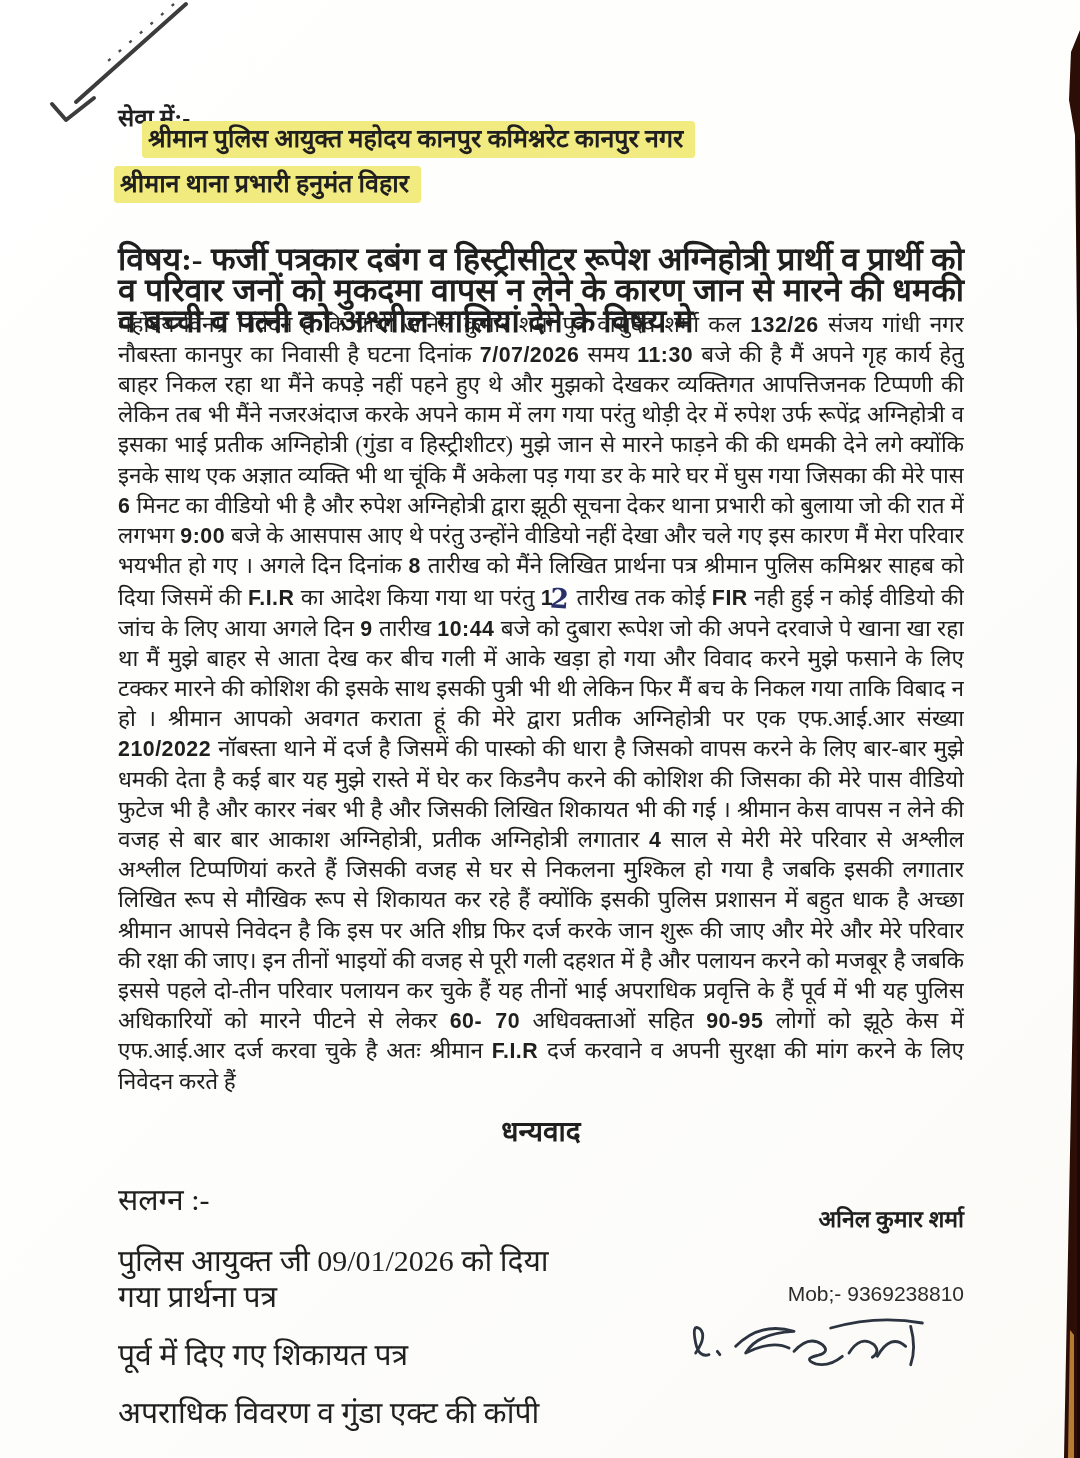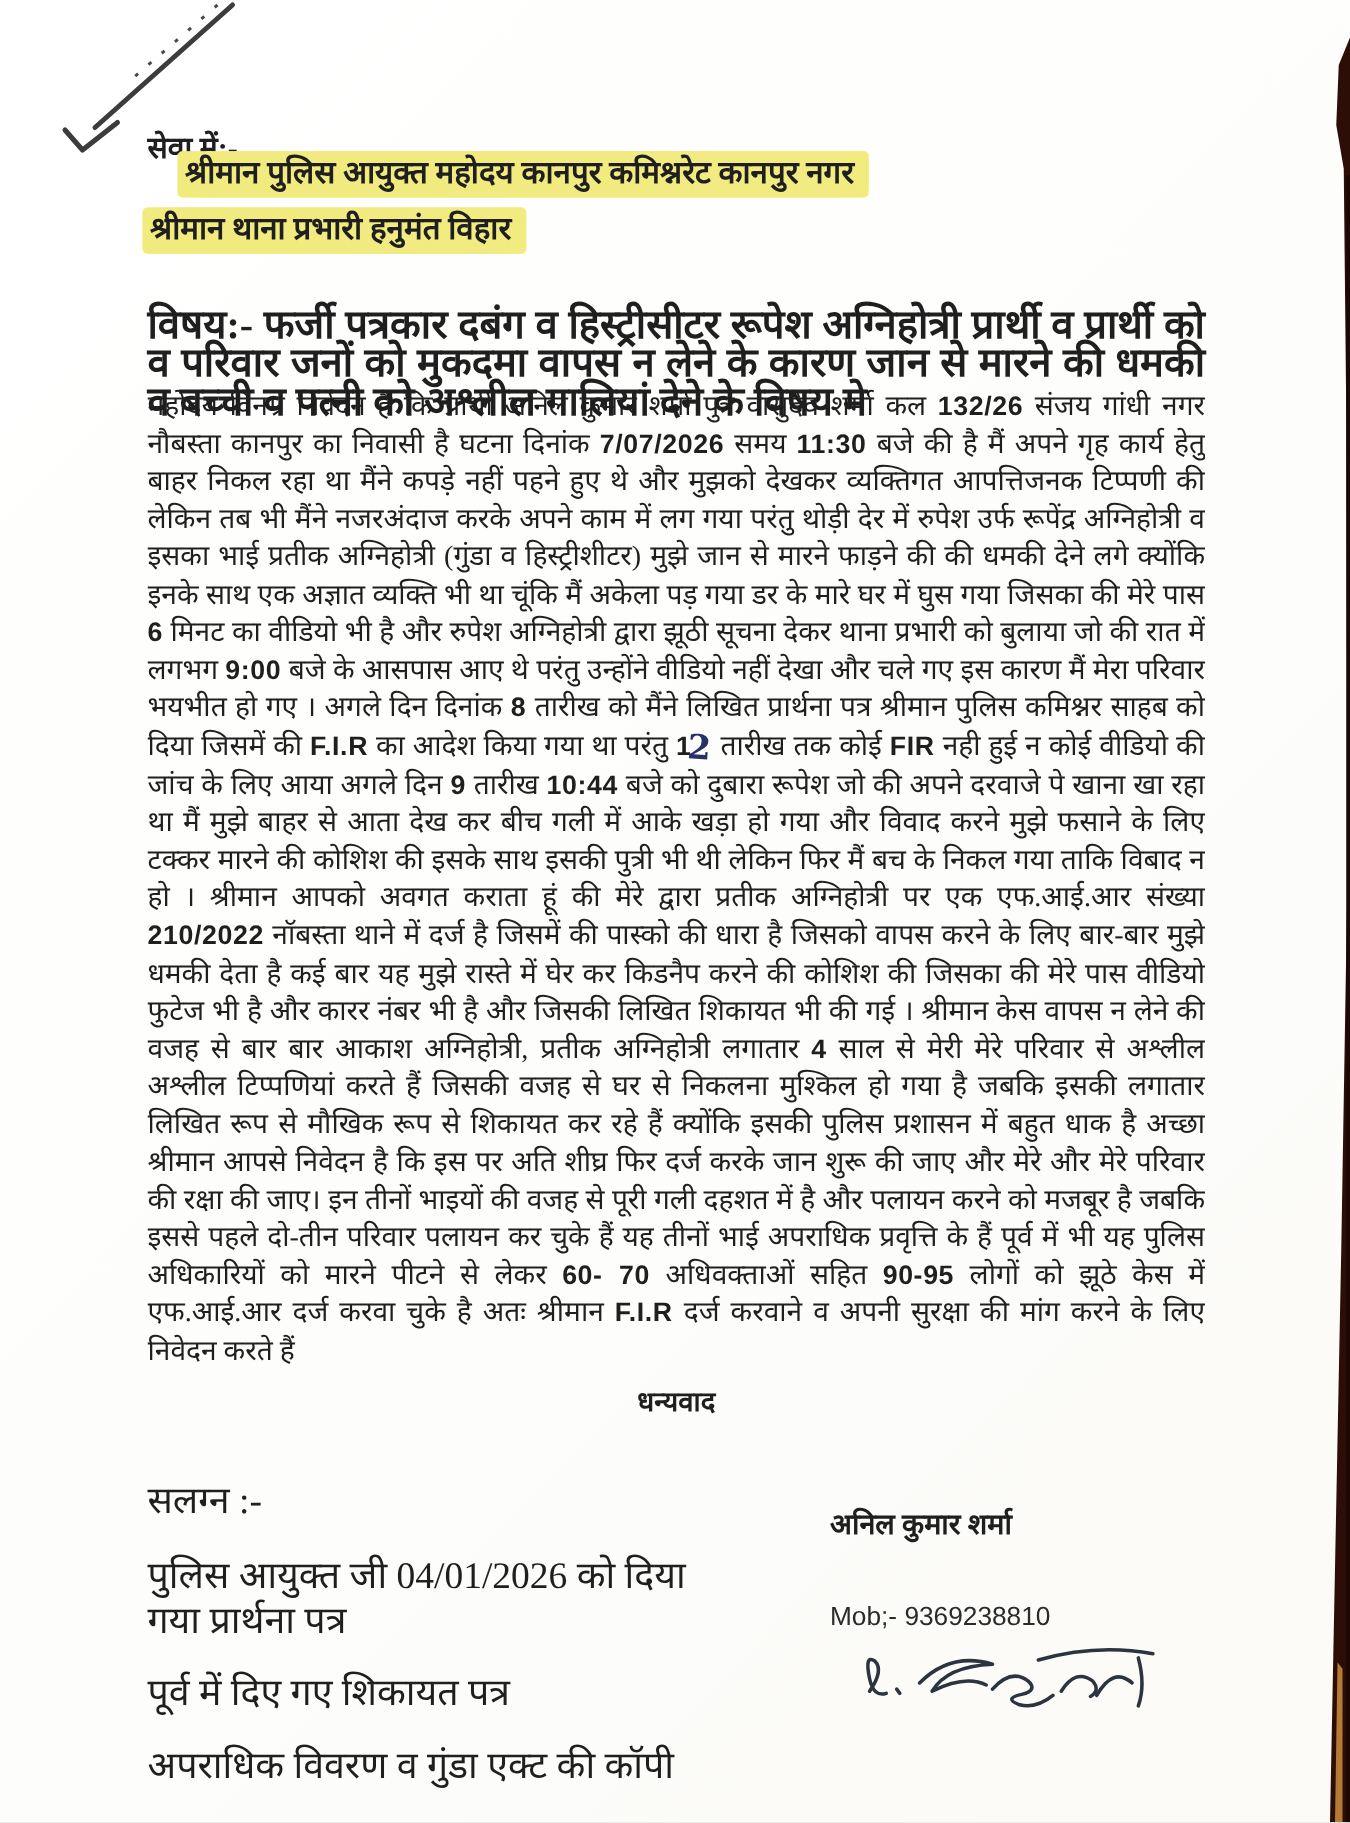--- a/index.html
+++ b/index.html
@@ -28,26 +28,26 @@
     font-size:22.5px;line-height:30.2px;text-align:justify;
     max-height:800px;overflow:hidden;
   }
   .body-text b{font-family:"Liberation Sans","DejaVu Sans",sans-serif;font-size:0.95em;letter-spacing:.5px;}
   .body-text .hw{
     color:#283069;font-weight:700;font-size:1.2em;
     display:inline-block;transform:translateY(3px) rotate(4deg);
     margin-left:-3px;margin-right:1px;
     font-family:"DejaVu Serif",serif;
   }
-  .closing{position:absolute;top:1083px;left:0;width:846px;text-align:center;font-size:22px;font-weight:700;}
+  .closing{position:absolute;top:1083px;left:0;width:846px;text-align:center;font-size:28px;font-weight:700;}
   .bottom{position:absolute;top:1178px;left:0;width:846px;display:flex;justify-content:space-between;}
   .attachments{width:480px;font-size:30px;}
   .attachments .label{margin:0 0 24px 0;}
   .attachments .item{margin:0 0 22px 0;line-height:1.2;}
-  .sender{width:300px;font-size:23px;padding-top:24px;}
+  .sender{width:300px;text-align:right;font-size:23px;padding-top:24px;}
   .sender .name{font-weight:700;margin-bottom:22px;}
   .sender .addr{margin-bottom:20px;}
   .sender .addr b{font-family:"Liberation Sans","DejaVu Sans",sans-serif;font-size:.95em;}
   .sender .mob{font-family:"Liberation Sans","DejaVu Sans",sans-serif;font-size:21px;color:#2b2b2b;margin-bottom:6px;margin-top:48px;}
   .sig-wrap{margin-top:4px;text-align:center;}
   .artifact{position:absolute;pointer-events:none;}
   #penmark{top:0;left:0;}
   #scanedge{top:0;right:0;}
 </style>
 </head>
@@ -81,21 +81,21 @@
     <p class="subject">विषय:- फर्जी पत्रकार दबंग व हिस्ट्रीसीटर रूपेश अग्निहोत्री प्रार्थी व प्रार्थी को व परिवार जनों को मुकदमा वापस न लेने के कारण जान से मारने की धमकी व बच्ची व पत्नी को अश्लील गालियां देने के विषय मे</p>
 
     <p class="body-text"><span>महोदय विनम्र निवेदन है कि प्रार्थी अनिल कुमार शर्मा पुत्र वासुदेव शर्मा कल </span><b>132/26</b><span> संजय गांधी नगर नौबस्ता कानपुर का निवासी है घटना दिनांक </span><b>7/07/2026</b><span> समय </span><b>11:30</b><span> बजे की है मैं अपने गृह कार्य हेतु बाहर निकल रहा था मैंने कपड़े नहीं पहने हुए थे और मुझको देखकर व्यक्तिगत आपत्तिजनक टिप्पणी की लेकिन तब भी मैंने नजरअंदाज करके अपने काम में लग गया परंतु थोड़ी देर में रुपेश उर्फ रूपेंद्र अग्निहोत्री व इसका भाई प्रतीक अग्निहोत्री (गुंडा व हिस्ट्रीशीटर) मुझे जान से मारने फाड़ने की की धमकी देने लगे क्योंकि इनके साथ एक अज्ञात व्यक्ति भी था चूंकि मैं अकेला पड़ गया डर के मारे घर में घुस गया जिसका की मेरे पास </span><b>6</b><span> मिनट का वीडियो भी है और रुपेश अग्निहोत्री द्वारा झूठी सूचना देकर थाना प्रभारी को बुलाया जो की रात में लगभग </span><b>9:00</b><span> बजे के आसपास आए थे परंतु उन्होंने वीडियो नहीं देखा और चले गए इस कारण मैं मेरा परिवार भयभीत हो गए । अगले दिन दिनांक </span><b>8</b><span> तारीख को मैंने लिखित प्रार्थना पत्र श्रीमान पुलिस कमिश्नर साहब को दिया जिसमें की </span><b>F.I.R</b><span> का आदेश किया गया था परंतु </span><b>1</b><span class="hw" style="color: rgb(40, 48, 105);">2</span><span> तारीख तक कोई </span><b>FIR</b><span> नही हुई न कोई वीडियो की जांच के लिए आया अगले दिन </span><b>9</b><span> तारीख </span><b>10:44</b><span> बजे को दुबारा रूपेश जो की अपने दरवाजे पे खाना खा रहा था मैं मुझे बाहर से आता देख कर बीच गली में आके खड़ा हो गया और विवाद करने मुझे फसाने के लिए टक्कर मारने की कोशिश की इसके साथ इसकी पुत्री भी थी लेकिन फिर मैं बच के निकल गया ताकि विबाद न हो ।  श्रीमान आपको अवगत कराता हूं की मेरे द्वारा प्रतीक अग्निहोत्री पर एक एफ.आई.आर संख्या </span><b>210/2022</b><span> नॉबस्ता थाने में दर्ज है जिसमें की पास्को की धारा है जिसको वापस करने के लिए बार-बार मुझे धमकी देता है कई बार यह मुझे रास्ते में घेर कर किडनैप करने की कोशिश की जिसका की मेरे पास वीडियो फुटेज भी है और कारर नंबर भी है और जिसकी लिखित शिकायत भी की गई । श्रीमान केस वापस न लेने की वजह से बार बार आकाश अग्निहोत्री, प्रतीक अग्निहोत्री लगातार </span><b>4</b><span> साल से मेरी मेरे परिवार से अश्लील अश्लील टिप्पणियां करते हैं जिसकी वजह से घर से निकलना मुश्किल हो गया है जबकि इसकी लगातार लिखित रूप से मौखिक रूप से शिकायत कर रहे हैं क्योंकि इसकी पुलिस प्रशासन में बहुत धाक है अच्छा श्रीमान आपसे निवेदन है कि इस पर अति शीघ्र फिर दर्ज करके जान शुरू की जाए और मेरे और मेरे परिवार की रक्षा की जाए। इन तीनों भाइयों की वजह से पूरी गली दहशत में है और पलायन करने को मजबूर है जबकि इससे पहले दो-तीन परिवार पलायन कर चुके हैं यह तीनों भाई अपराधिक प्रवृत्ति के हैं पूर्व में भी यह पुलिस अधिकारियों को मारने पीटने से लेकर </span><b>60- 70</b><span> अधिवक्ताओं सहित </span><b>90-95</b><span> लोगों को झूठे केस में एफ.आई.आर दर्ज करवा चुके है अतः श्रीमान </span><b>F.I.R</b><span> दर्ज करवाने व अपनी सुरक्षा की मांग करने के लिए निवेदन करते हैं</span></p>
 
     <p class="closing">धन्यवाद</p>
 
     <div class="bottom">
 
       <div class="attachments">
         <p class="label">सलग्न :-</p>
-        <p class="item">पुलिस आयुक्त जी 04/01/2026 को दिया गया प्रार्थना पत्र</p>
+        <p class="item">पुलिस आयुक्त जी 09/01/2026 को दिया गया प्रार्थना पत्र</p>
         <p class="item">पूर्व में दिए गए शिकायत पत्र</p>
         <p class="item">अपराधिक विवरण व गुंडा एक्ट की कॉपी</p>
       </div>
 
       <div class="sender">
         <div class="name">अनिल कुमार शर्मा</div>
         <div class="mob">Mob;- 9369238810</div>
         <div class="sig-wrap" aria-label="अनिल शर्मा">
           <svg width="250" height="72" viewBox="0 0 300 80">
             <g stroke="#2c3440" stroke-width="3.4" fill="none" stroke-linecap="round" stroke-linejoin="round">

